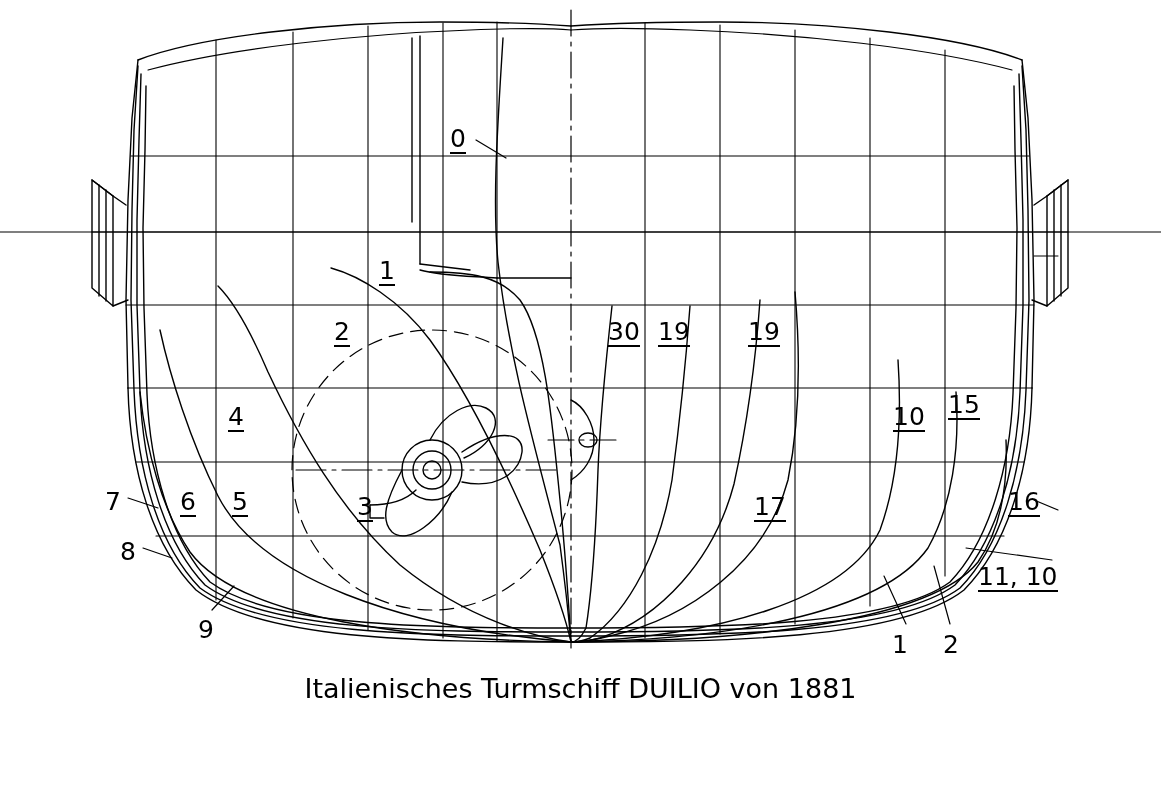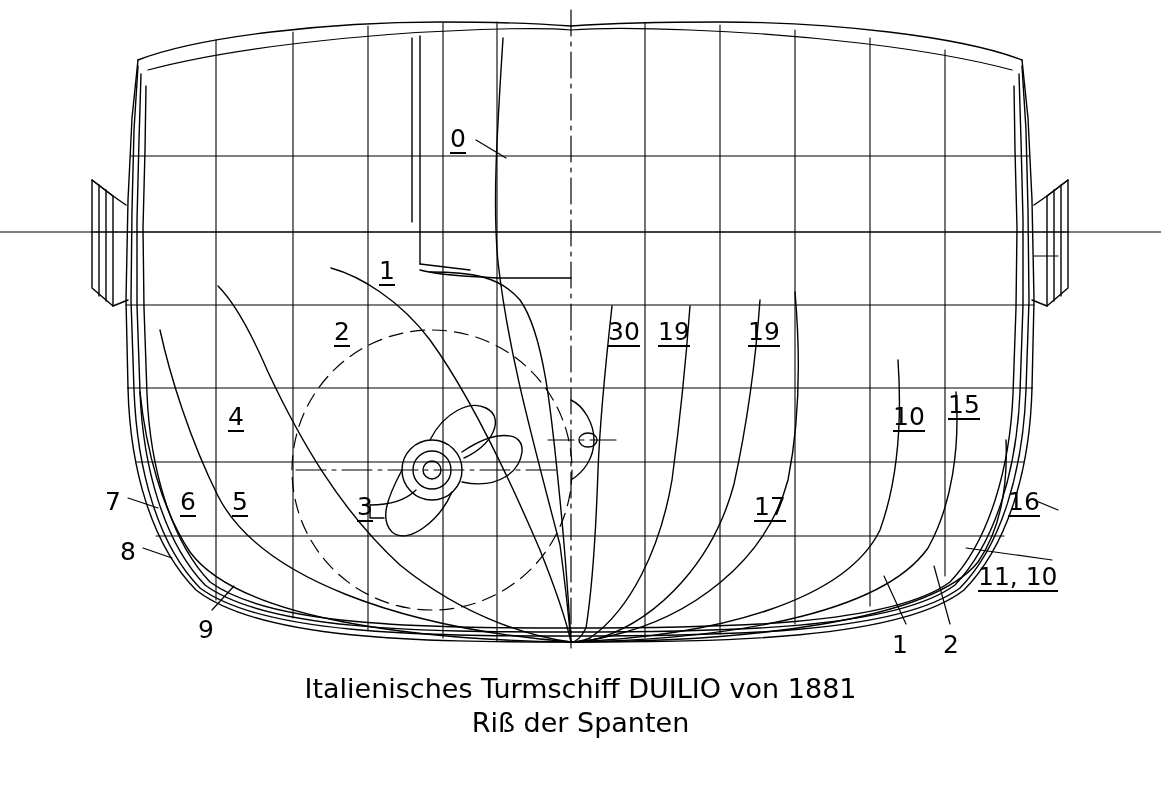--- a/index.html
+++ b/index.html
@@ -229,15 +229,14 @@
   <div class="label underlined" style="left:357px; top:494px;">3</div>
   <div class="label underlined" style="left:754px; top:494px;">17</div>
   <div class="label underlined" style="left:1008px;top:489px;">16</div>
   <div class="label" style="left:120px; top:539px;">8</div>
   <div class="label underlined" style="left:978px; top:564px;">11, 10</div>
   <div class="label" style="left:198px; top:617px;">9</div>
   <div class="label" style="left:892px; top:632px;">1</div>
   <div class="label" style="left:943px; top:632px;">2</div>
 
   <div class="caption caption-line1">Italienisches Turmschiff DUILIO von 1881</div>
-  <div class="caption caption-line2">Riß der Spanten</div>
 
 </div>
 
 </body></html>

